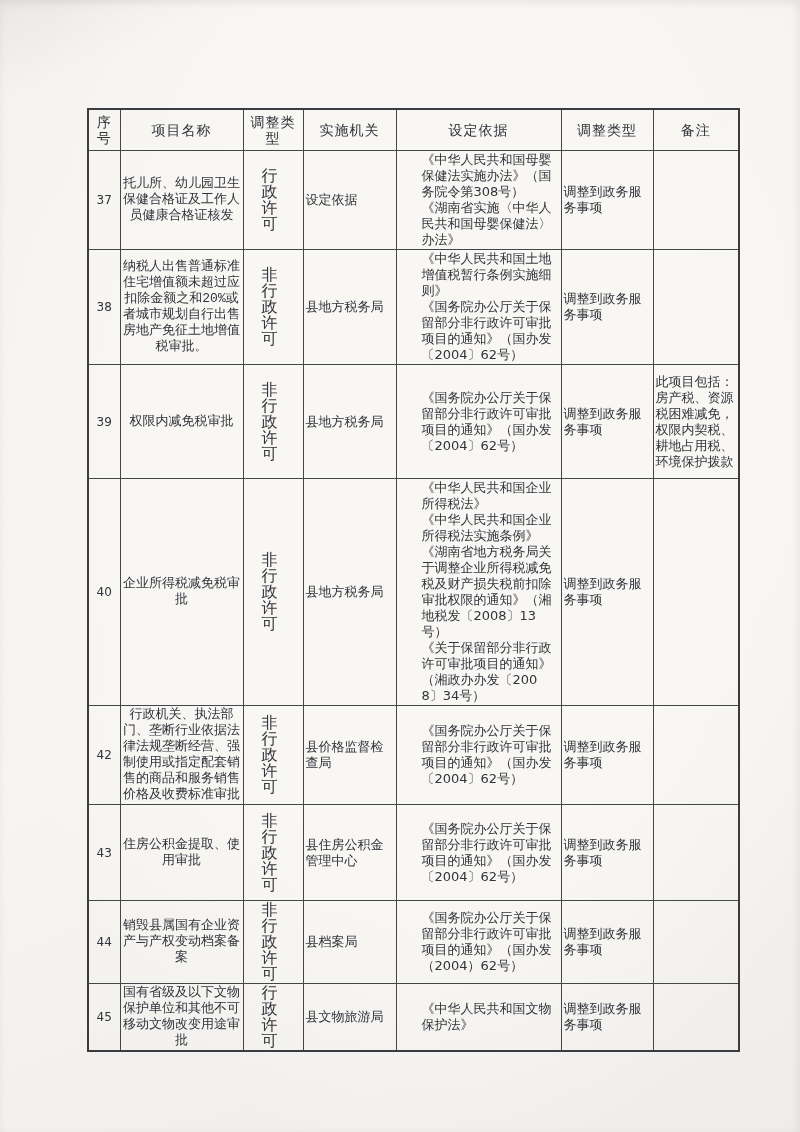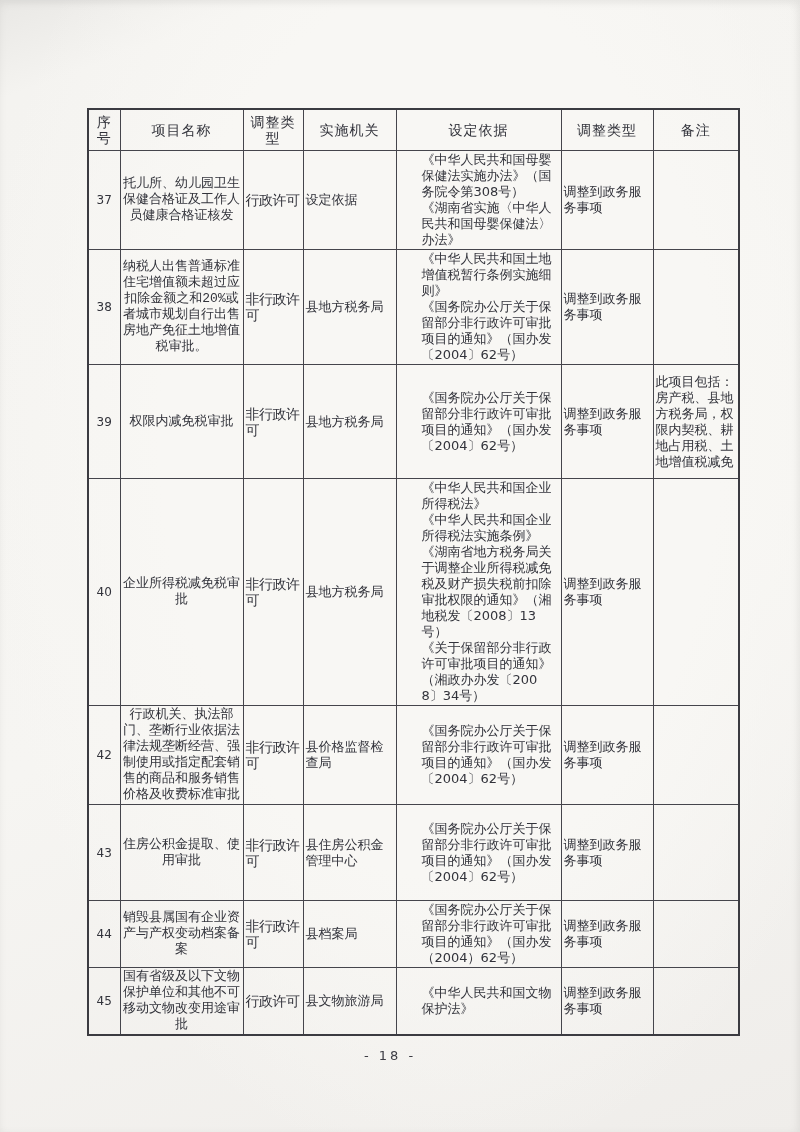--- a/index.html
+++ b/index.html
@@ -35,21 +35,21 @@
   }
   .doc-table thead th {
     height: 38px;
     font-weight: normal;
     font-size: 14px;
     text-align: center;
     letter-spacing: 1px;
   }
   td.col-no     { text-align: center; font-size: 12px; }
   td.col-name   { text-align: center; word-break: break-all; font-family: Liberation Mono, monospace; }
-  td.col-type   { text-align: left; font-size: 14px; letter-spacing: -0.5px; padding: 1px 2px; }
+  td.col-type   { text-align: left; font-size: 16px; letter-spacing: -0.5px; padding: 1px 18px; }
   td.col-agency { text-align: left; word-break: break-all; }
   td.col-basis  { text-align: left; word-break: break-all; white-space: pre-line; padding-left: 25px; }
   td.col-adjust { text-align: left; word-break: break-all; }
   td.col-remark { text-align: left; word-break: break-all; }
   
   tbody tr:nth-child(1) { height: 80px; }
   tbody tr:nth-child(2) { height: 92px; }
   tbody tr:nth-child(3) { height: 114px; }
   tbody tr:nth-child(4) { height: 190px; }
   tbody tr:nth-child(5) { height: 56px; }
@@ -114,21 +114,21 @@
           <td class="col-adjust">调整到政务服务事项</td>
           <td class="col-remark"></td>
         </tr>
         <tr>
           <td class="col-no">39</td>
           <td class="col-name">权限内减免税审批</td>
           <td class="col-type">非行政许可</td>
           <td class="col-agency">县地方税务局</td>
           <td class="col-basis">《国务院办公厅关于保留部分非行政许可审批项目的通知》（国办发〔2004〕62号）</td>
           <td class="col-adjust">调整到政务服务事项</td>
-          <td class="col-remark">此项目包括：房产税、县地方税务局，权限内契税、耕地占用税、土地增值税减免</td>
+          <td class="col-remark">此项目包括：房产税、资源税困难减免，权限内契税、耕地占用税、环境保护拨款</td>
         </tr>
         <tr>
           <td class="col-no">40</td>
           <td class="col-name">企业所得税减免税审批</td>
           <td class="col-type">非行政许可</td>
           <td class="col-agency">县地方税务局</td>
           <td class="col-basis">《中华人民共和国企业所得税法》
 《中华人民共和国企业所得税法实施条例》
 《湖南省地方税务局关于调整企业所得税减免税及财产损失税前扣除审批权限的通知》（湘地税发〔2008〕13号）
 《关于保留部分非行政许可审批项目的通知》（湘政办办发〔2008〕34号）</td>
@@ -166,14 +166,13 @@
           <td class="col-no">45</td>
           <td class="col-name">国有省级及以下文物保护单位和其他不可移动文物改变用途审批</td>
           <td class="col-type">行政许可</td>
           <td class="col-agency">县文物旅游局</td>
           <td class="col-basis">《中华人民共和国文物保护法》</td>
           <td class="col-adjust">调整到政务服务事项</td>
           <td class="col-remark"></td>
         </tr>
       </tbody>
   </table>
-  <div class="page-number">- 18 -</div>
 </div>
 
 </body></html>

